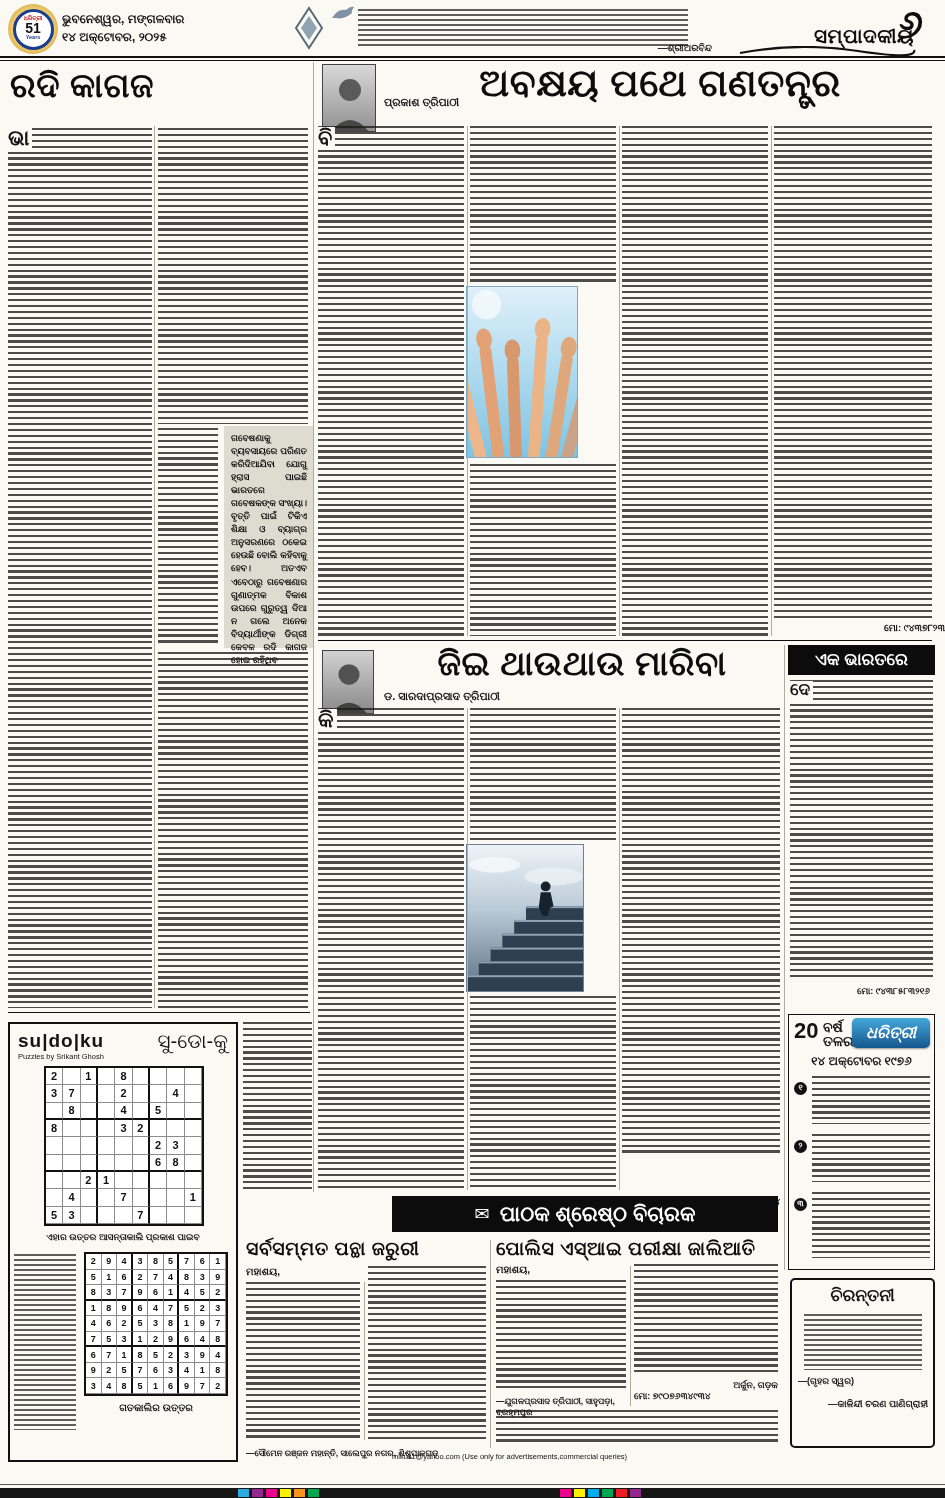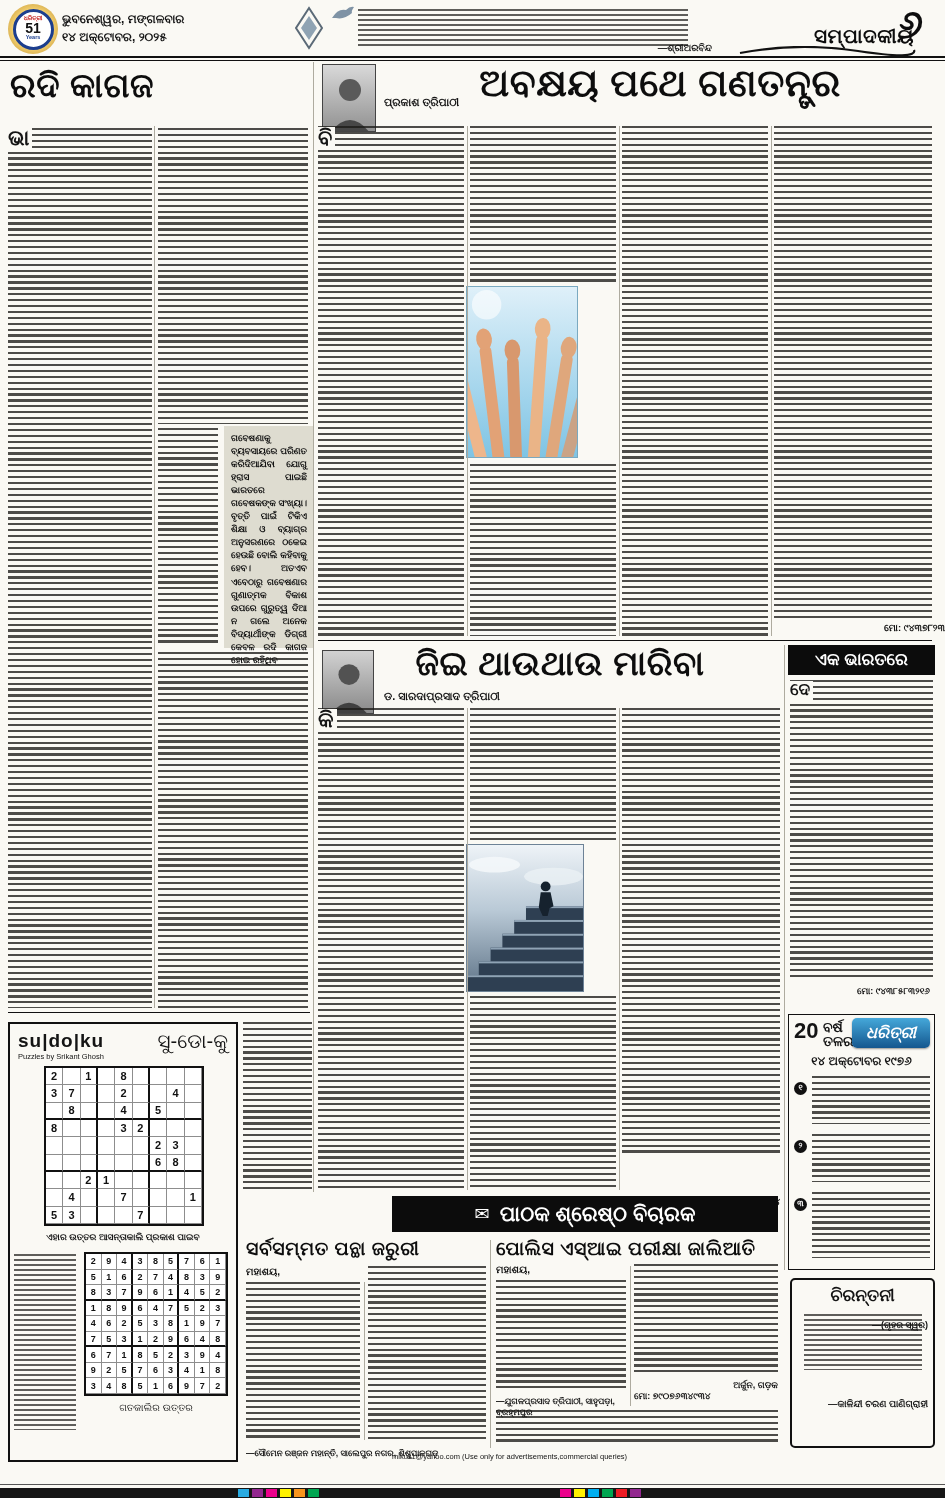--- a/index.html
+++ b/index.html
@@ -168,21 +168,21 @@
             <linearGradient id="ph2" x1="0" y1="0" x2="0" y2="1">
               <stop offset="0" stop-color="#d2d2d2"></stop>
               <stop offset="1" stop-color="#878787"></stop>
             </linearGradient>
           </defs>
         <rect width="54" height="68" fill="url(#ph2)"></rect>
           <circle cx="27" cy="25" r="11" fill="#525252"></circle>
           <path d="M7 68 Q27 42 47 68 Z" fill="#404040"></path>
       </svg>
     </div>
-    <h1 class="abs hl" style="left:360px;top:644px;width:400px;font-size:34px;text-align:center">ଜିଇ ଥାଉଥାଉ ମାରିବା</h1>
+    <h1 class="abs hl" style="left:382px;top:644px;width:400px;font-size:34px;text-align:center">ଜିଇ ଥାଉଥାଉ ମାରିବା</h1>
     <div class="byline" style="left:384px;top:690px">ଡ. ସାରଦାପ୍ରସାଦ ତ୍ରିପାଠୀ</div>
 
     <div class="dcap" style="left:318px;top:709px">କି</div>
     <div class="tx" style="left:318px;top:708px;width:146px;height:480px"></div>
     <div class="tx" style="left:470px;top:708px;width:146px;height:132px"></div>
 
     <div class="abs" style="left:466px;top:844px;width:118px;height:148px;border:1px solid #6d8296">
       <svg width="116" height="146" viewBox="0 0 118 148" preserveAspectRatio="none">
         <defs>
             <linearGradient id="st" x1="0" y1="0" x2="0" y2="1">
@@ -249,21 +249,21 @@
     <div class="abs" style="left:794px;top:1134px"><span class="bullet">୨</span></div>
     <div class="tx" style="left:812px;top:1134px;width:118px;height:48px"></div>
     <div class="abs" style="left:794px;top:1192px"><span class="bullet">୩</span></div>
     <div class="tx" style="left:812px;top:1192px;width:118px;height:66px"></div>
   </section>
 
   <section>
     <div class="boxed" style="left:790px;top:1278px;width:145px;height:170px;border-radius:5px;border-width:2px"></div>
     <div class="abs" style="left:792px;top:1286px;width:141px;text-align:center;font-weight:700;font-size:17px">ଚିରନ୍ତନୀ</div>
     <div class="tx fine" style="left:804px;top:1314px;width:118px;height:56px"></div>
-    <div class="abs" style="left:798px;top:1320px;width:130px;text-align:right;font-weight:700;font-size:9px">—(ଗୃହର ସ୍ୱର)</div>
+    <div class="abs" style="left:798px;top:1376px;width:130px;font-weight:700;font-size:9px">—(ଗୃହର ସ୍ୱର)</div>
     <div class="abs" style="left:796px;top:1398px;width:132px;text-align:right;font-weight:700;font-size:9.5px">—କାଳିନ୍ଦୀ ଚରଣ ପାଣିଗ୍ରାହୀ</div>
   </section>
 
   <section>
     <div class="boxed" style="left:8px;top:1022px;width:230px;height:440px;border-width:2px"></div>
     <div class="abs" style="left:18px;top:1030px;font-weight:700;font-size:19px;letter-spacing:1px">su|do|ku</div>
     <div class="abs" style="left:18px;top:1052px;font-size:7.5px">Puzzles by Srikant Ghosh</div>
     <div class="abs" style="left:118px;top:1030px;width:110px;text-align:right;font-weight:400;font-size:20px">ସୁ-ଡୋ-କୁ</div>
 
     <div class="sgrid" style="left:44px;top:1066px;width:160px;height:160px;font-size:11px">
@@ -428,21 +428,21 @@
         <div class="cell">3</div>
         <div class="cell">4</div>
         <div class="cell b3r">8</div>
         <div class="cell">5</div>
         <div class="cell">1</div>
         <div class="cell b3r">6</div>
         <div class="cell">9</div>
         <div class="cell">7</div>
         <div class="cell">2</div>
       </div>
-    <div class="abs" style="left:84px;top:1402px;width:144px;text-align:center;font-weight:400;font-size:10px">ଗତକାଲିର ଉତ୍ତର</div>
+    <div class="abs" style="left:84px;top:1402px;width:144px;text-align:center;font-weight:700;font-size:10px">ଗତକାଲିର ଉତ୍ତର</div>
   </section>
 
   <section>
     <div class="banner" style="left:392px;top:1196px;width:386px;height:36px;font-size:21px">
       <span style="font-size:18px">✉</span>
       <span>ପାଠକ ଶ୍ରେଷ୍ଠ ବିଚାରକ</span>
     </div>
 
     <h2 class="abs hl" style="left:246px;top:1238px;width:242px;font-size:19px">ସର୍ବସମ୍ମତ ପନ୍ଥା ଜରୁରୀ</h2>
     <div class="abs small-b" style="left:246px;top:1266px">ମହାଶୟ,</div>

